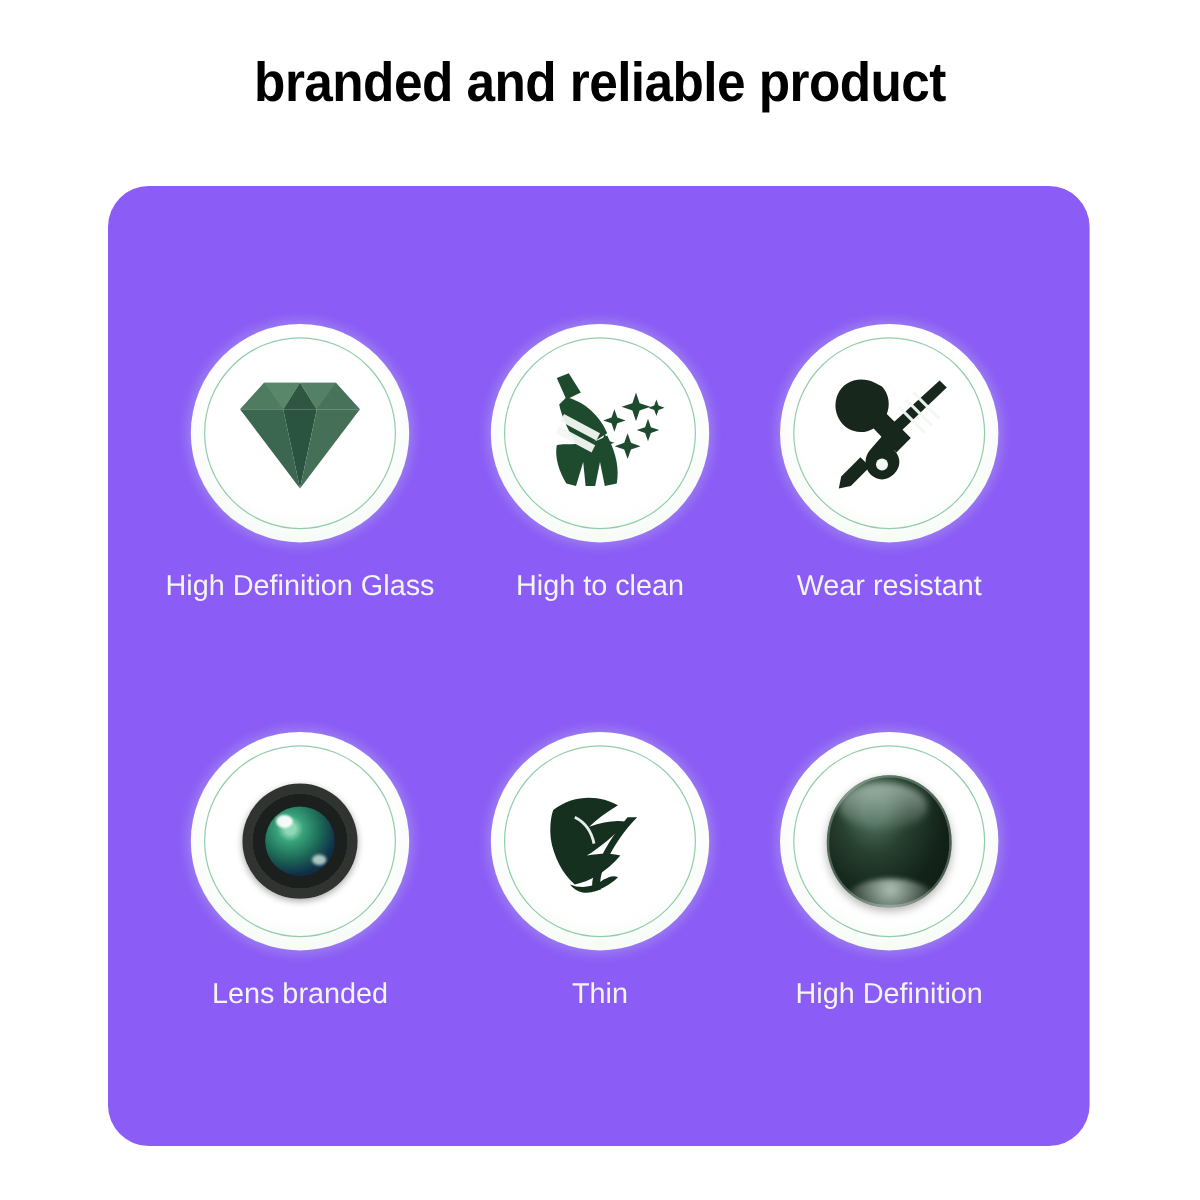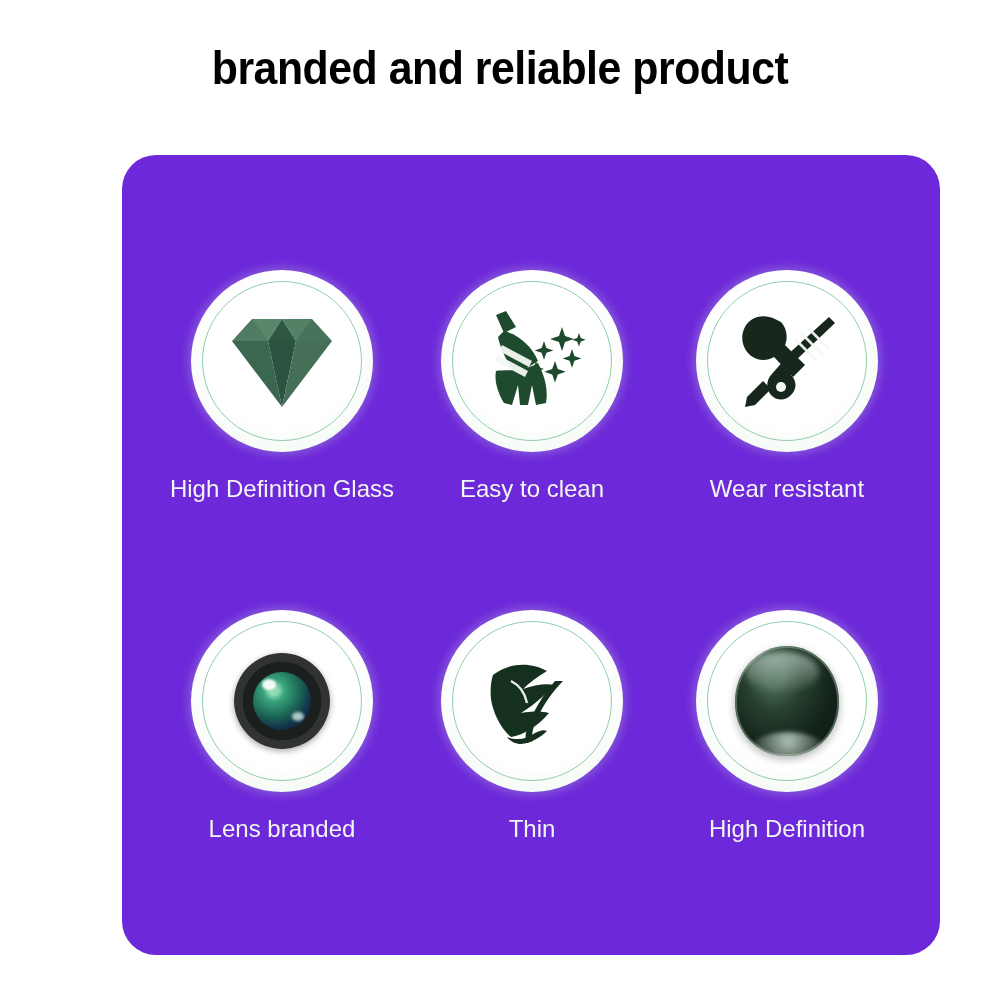--- a/index.html
+++ b/index.html
@@ -40,43 +40,42 @@
     white-space: nowrap;
   }
 
   
   .panel {
     position: absolute;
     left: 90px;
     top: 155px;
     width: 818px;
     height: 800px;
-    background: #6d28d9;
+    background: #8b5cf6;
     border-radius: 34px;
-    margin-left: 32px;
   }
 
   .grid {
     position: absolute;
     left: 0;
     top: 0;
     width: 100%;
     height: 100%;
   }
 
   .cell {
     position: absolute;
     width: 240px;
     text-align: center;
   }
   .cell-r1 { top: 115px; }
   .cell-r2 { top: 455px; }
   .cell-c1 { left: 40px; }
   .cell-c2 { left: 290px; }
-  .cell-c3 { left: 545px; }
+  .cell-c3 { left: 531px; }
 
   
   .circle {
     position: relative;
     width: 182px;
     height: 182px;
     margin: 0 auto;
     border-radius: 50%;
     background: radial-gradient(circle at 50% 44%, #ffffff 55%, #f4faf5 78%, #eaf4ec 100%);
     box-shadow: 0 0 10px 3px rgba(214,240,222,0.25);
@@ -227,21 +226,21 @@
             <g fill="#1e4a2e">
               <path d="M86 18 l3 9 9 3 -9 3 -3 9 -3 -9 -9 -3 9 -3 z"></path>
               <path d="M68 32 l2.4 7 7 2.4 -7 2.4 -2.4 7 -2.4 -7 -7 -2.4 7 -2.4 z"></path>
               <path d="M96 40 l2.4 7 7 2.4 -7 2.4 -2.4 7 -2.4 -7 -7 -2.4 7 -2.4 z"></path>
               <path d="M79 52 l2.8 8 8 2.8 -8 2.8 -2.8 8 -2.8 -8 -8 -2.8 8 -2.8 z"></path>
               <path d="M60 52 l2 6 6 2 -6 2 -2 6 -2 -6 -6 -2 6 -2 z"></path>
               <path d="M103 24 l1.8 5 5 1.8 -5 1.8 -1.8 5 -1.8 -5 -5 -1.8 5 -1.8 z"></path>
             </g>
           </svg>
         </div>
-        <div class="label">Easy to clean</div>
+        <div class="label">High to clean</div>
       </div>
 
       <div class="cell cell-r1 cell-c3">
         <div class="circle">
           <svg width="104" height="100" viewBox="0 0 104 100">
             <g fill="#17271c">
               <path d="M40 8 C28 2 14 6 9 18 C4 30 10 44 22 48 C28 50 34 49 39 46 L58 66 L70 54 L50 34 C53 27 52 17 46 11 Z
                        M31 14 C24 11 16 15 14 23 C12 31 17 39 25 40 C22 34 23 26 27 21 Z"></path>
               <path d="M94 6 L100 12 L58 52 L50 46 Z"></path>
               <path d="M56 54 L50 48 L36 64 C31 70 31 78 36 84 C42 90 50 90 56 84 C62 78 62 70 56 64 Z"></path>

